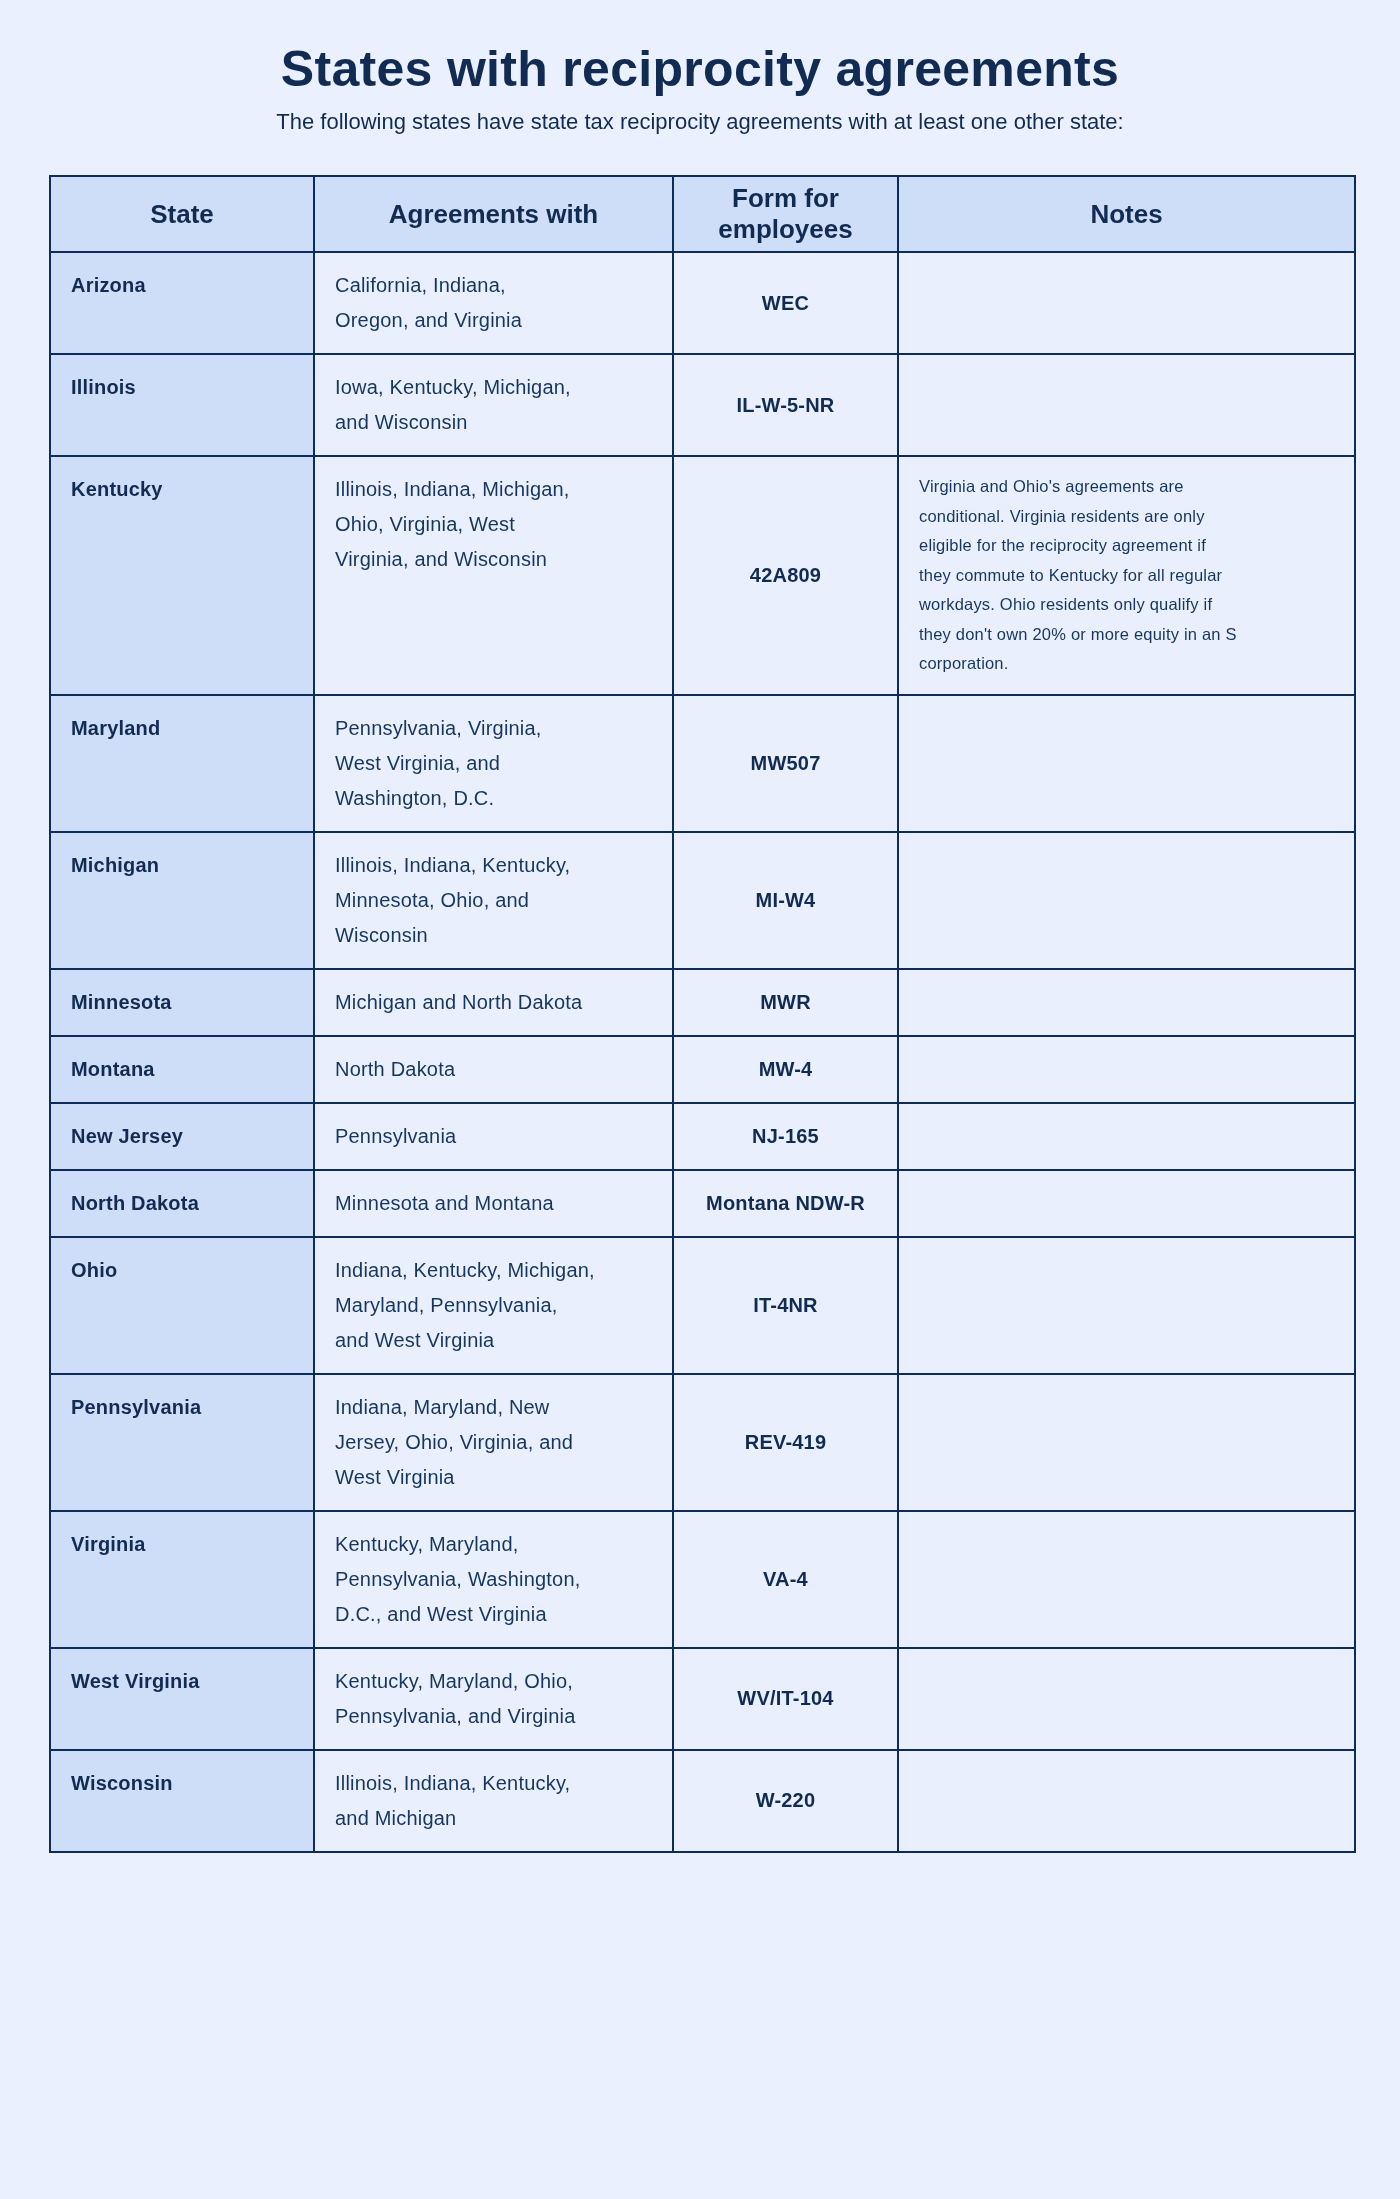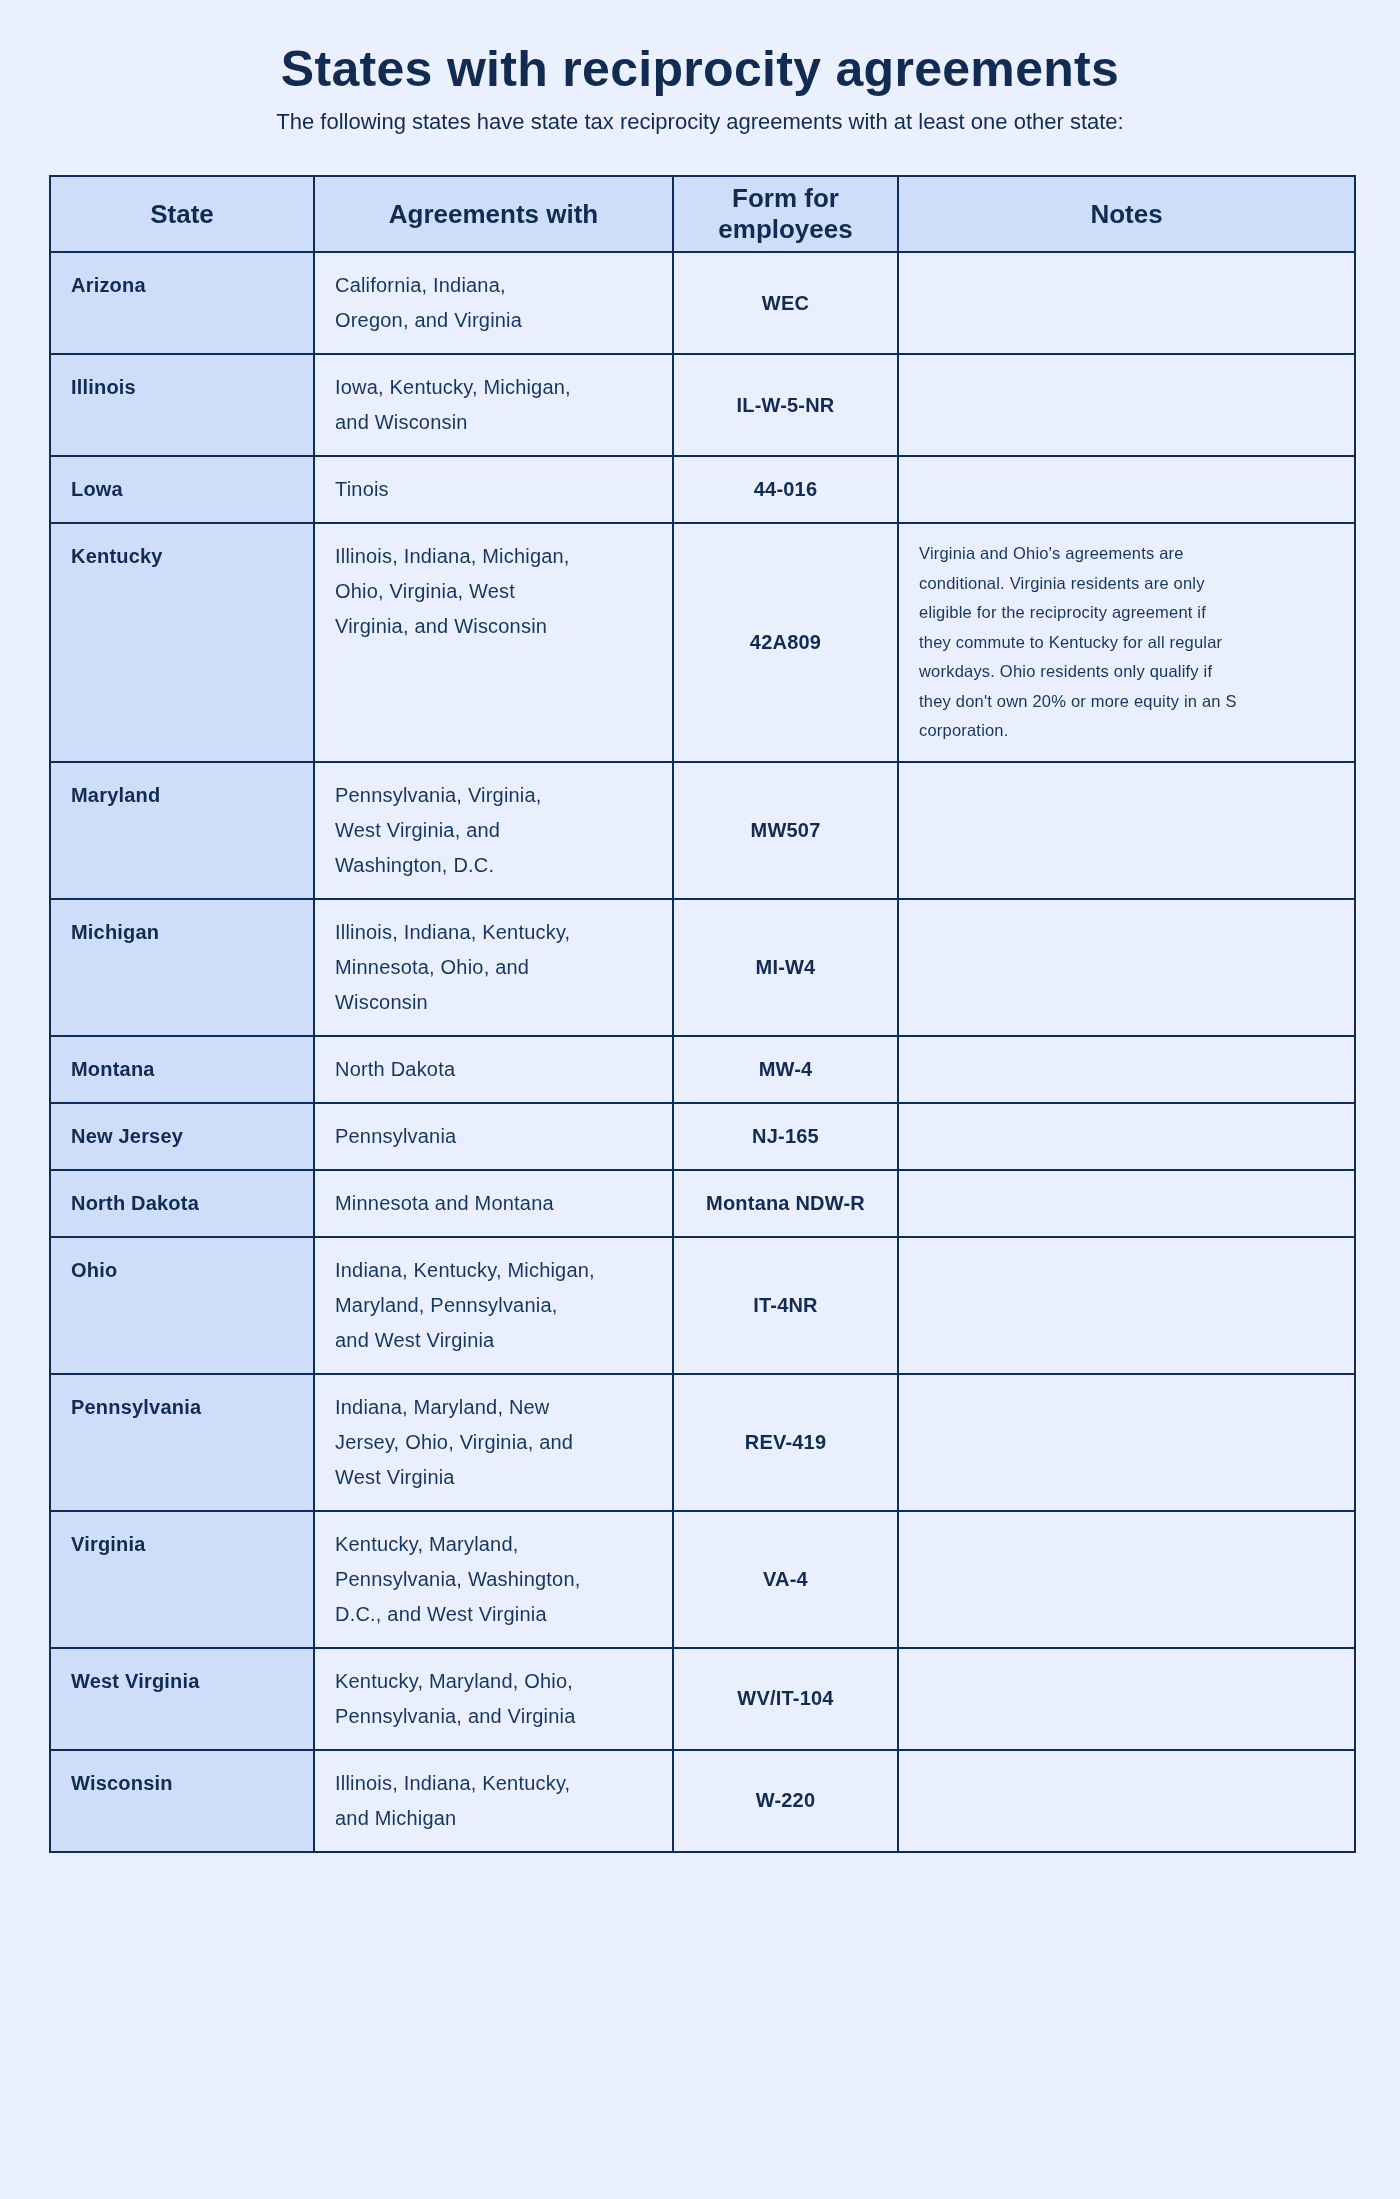--- a/index.html
+++ b/index.html
@@ -117,26 +117,20 @@
 
   <tr>
     <td class="state">Illinois</td>
     <td class="agreements">Iowa, Kentucky, Michigan,
 and Wisconsin</td>
     <td class="form">IL-W-5-NR</td>
     <td class="notes"></td>
   </tr>
 
 
-  <tr>
-    <td class="state">Lowa</td>
-    <td class="agreements">Tinois</td>
-    <td class="form">44-016</td>
-    <td class="notes"></td>
-  </tr>
 
   <tr>
     <td class="state">Kentucky</td>
     <td class="agreements">Illinois, Indiana, Michigan,
 Ohio, Virginia, West
 Virginia, and Wisconsin</td>
     <td class="form">42A809</td>
     <td class="notes small">Virginia and Ohio's agreements are
 conditional. Virginia residents are only
 eligible for the reciprocity agreement if
@@ -157,20 +151,26 @@
 
   <tr>
     <td class="state">Michigan</td>
     <td class="agreements">Illinois, Indiana, Kentucky,
 Minnesota, Ohio, and
 Wisconsin</td>
     <td class="form">MI-W4</td>
     <td class="notes"></td>
   </tr>
 
+  <tr>
+    <td class="state">Minnesota</td>
+    <td class="agreements">Michigan and North Dakota</td>
+    <td class="form">MWR</td>
+    <td class="notes"></td>
+  </tr>
 
   <tr>
     <td class="state">Montana</td>
     <td class="agreements">North Dakota</td>
     <td class="form">MW-4</td>
     <td class="notes"></td>
   </tr>
 
   <tr>
     <td class="state">New Jersey</td>

